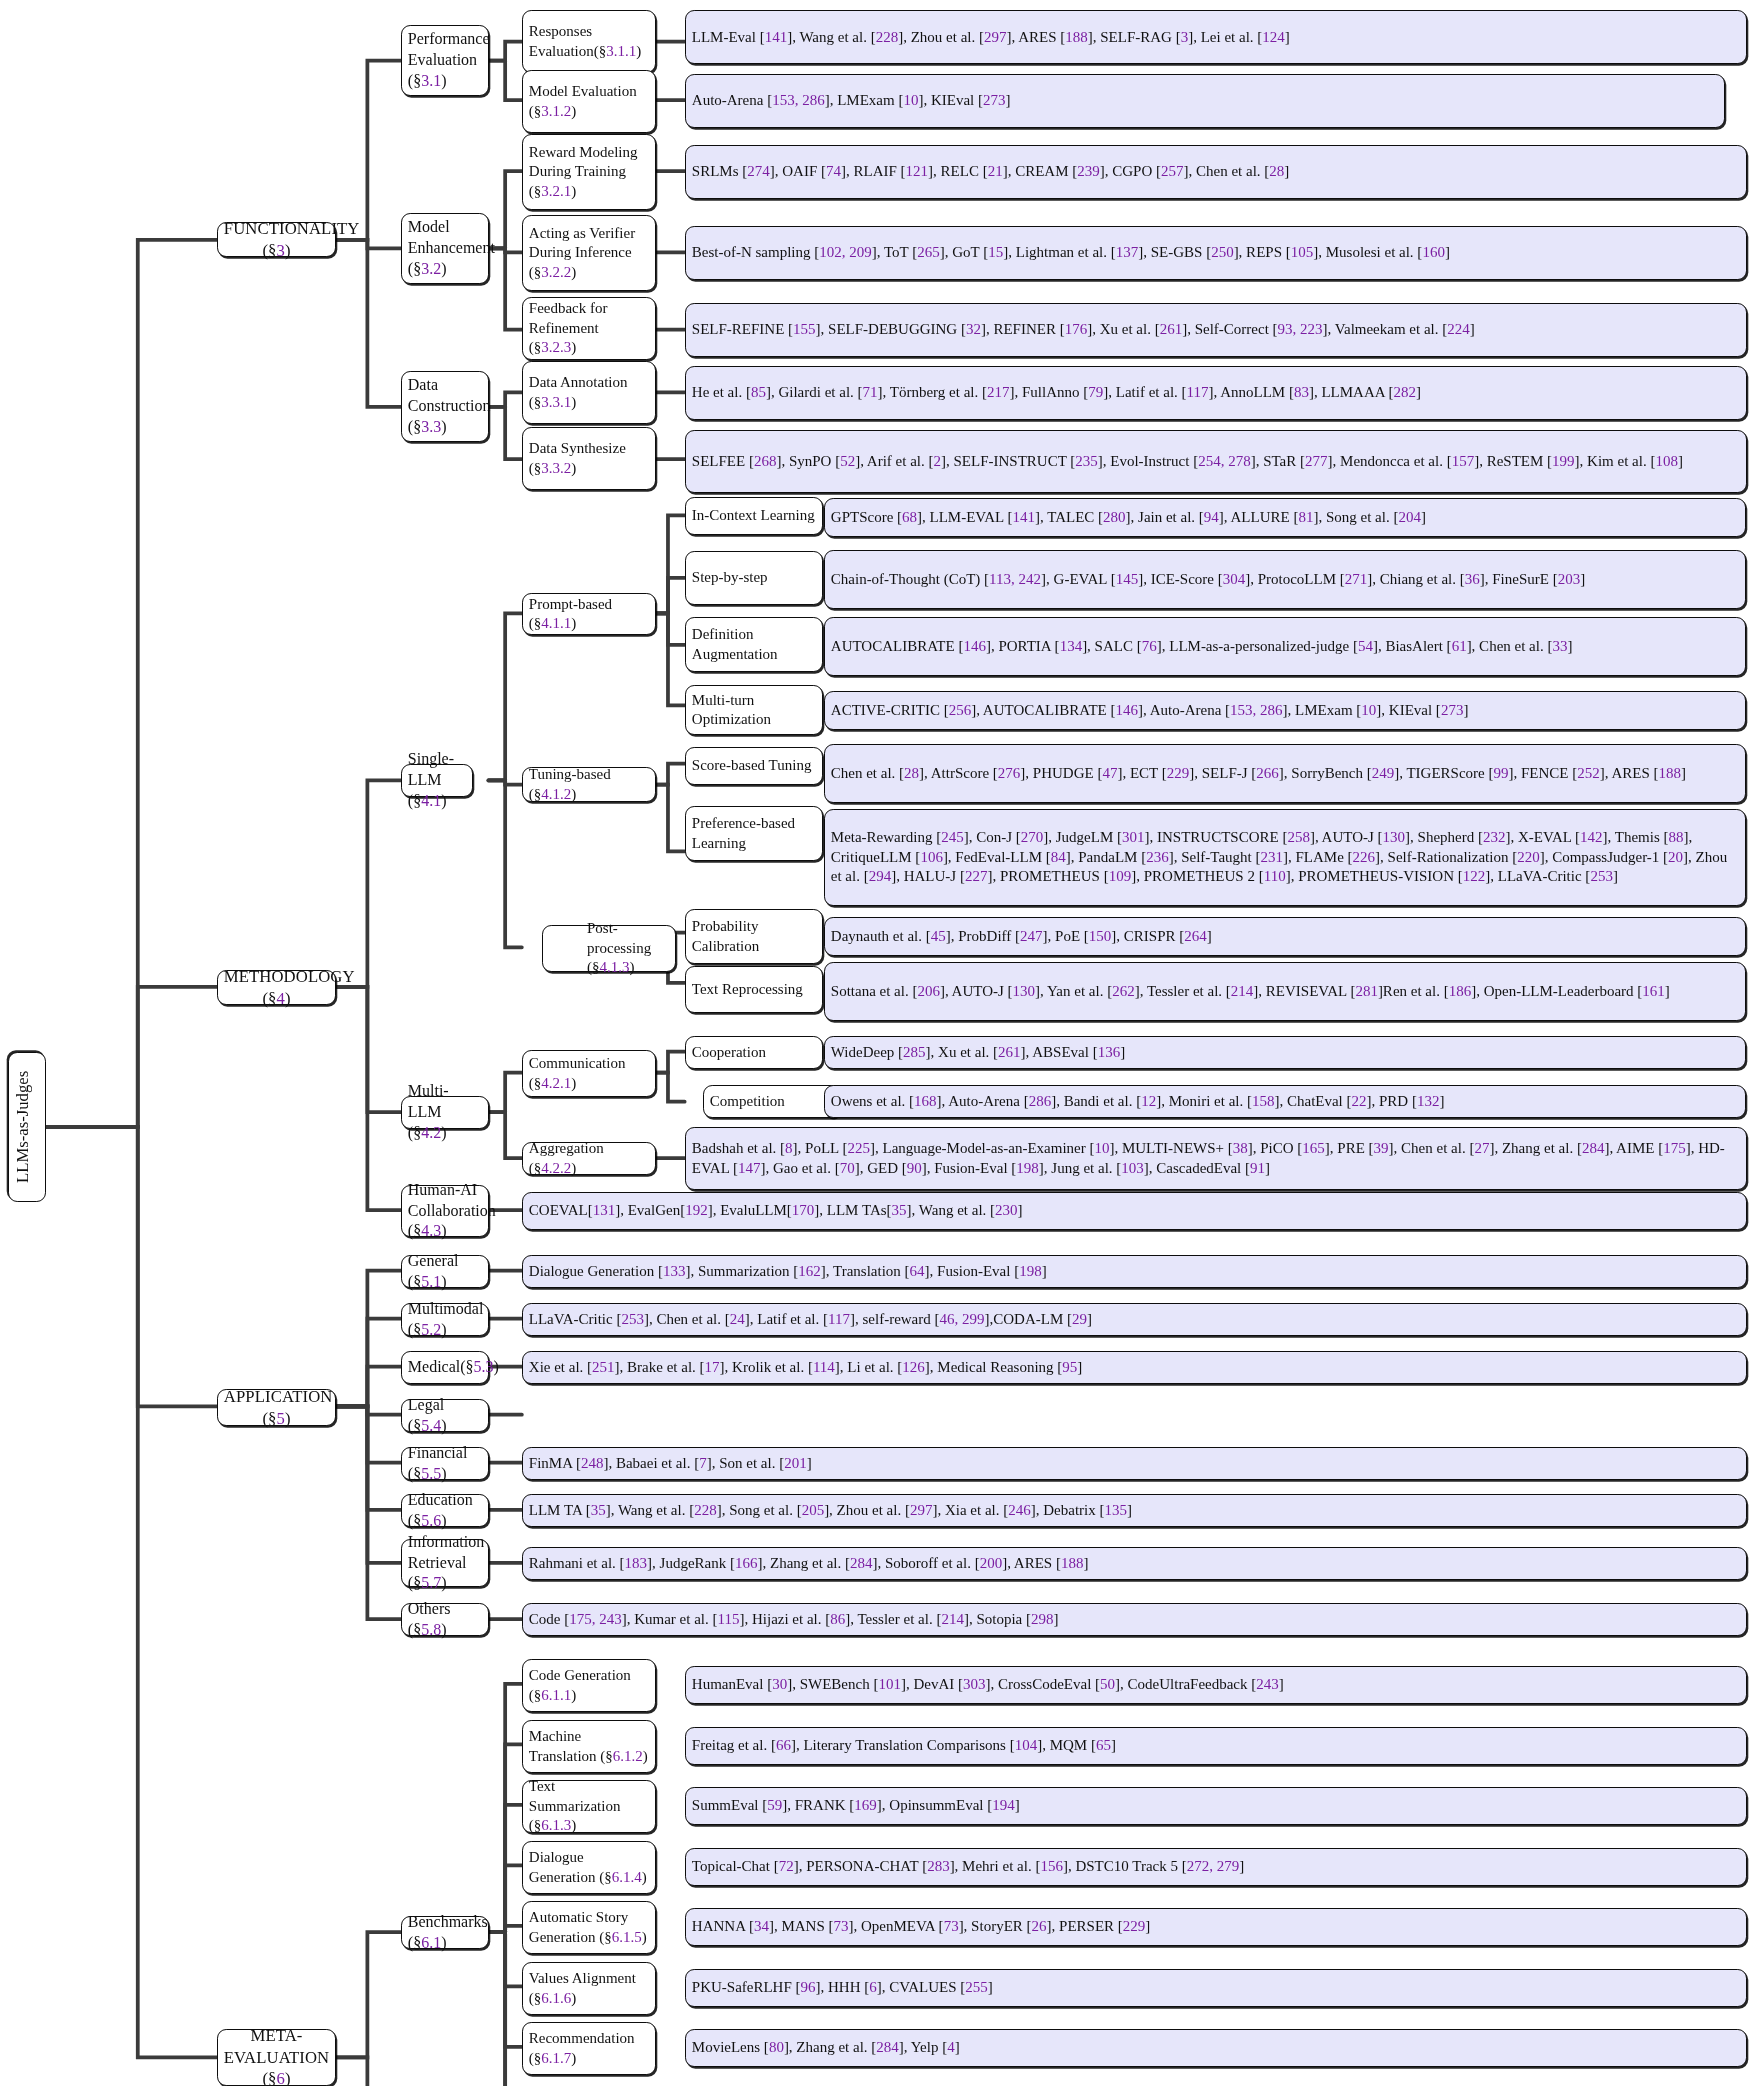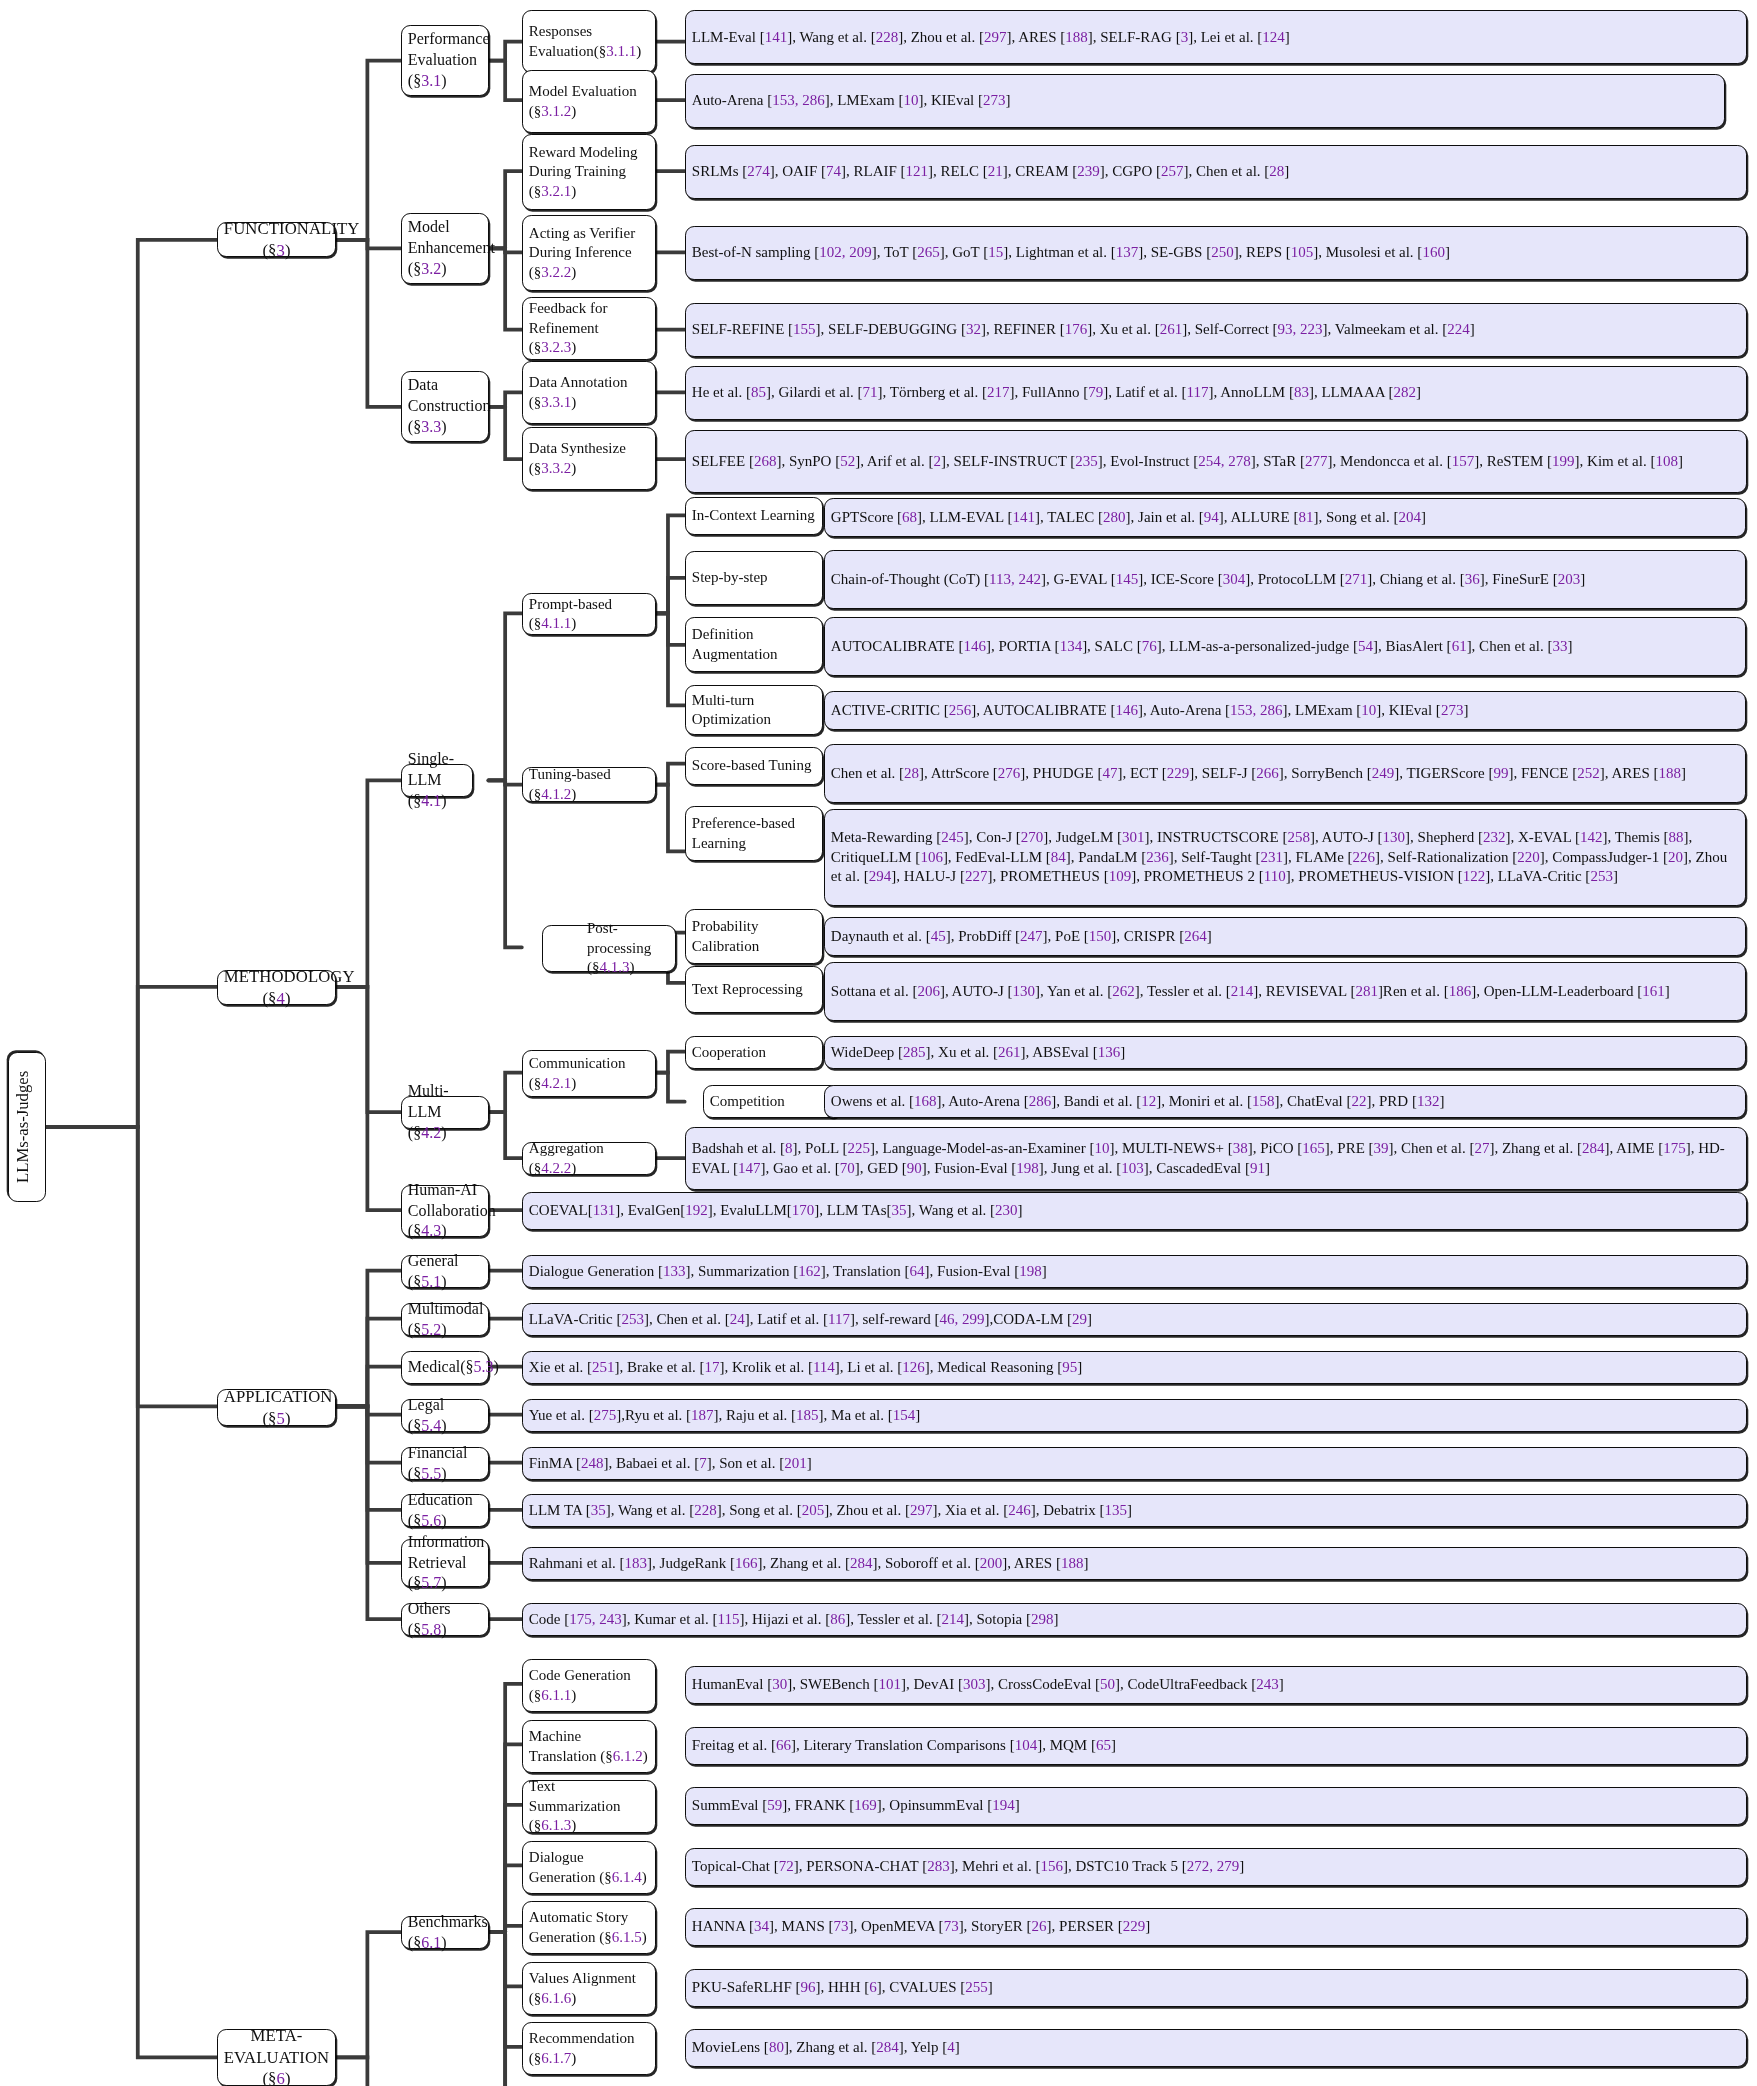--- a/index.html
+++ b/index.html
@@ -318,23 +318,20 @@
   <div class="node lvl2" style="left:401px;top:1351px;width:88px;height:33px;">
     <span class="t">Medical(§<span class="sec">5.3</span>)</span>
   </div>
   <div class="node leaf" style="left:522px;top:1351px;width:1225px;height:33px;">
     <span class="t">Xie et al. [<span class="cite">251</span>], Brake et al. [<span class="cite">17</span>], Krolik et al. [<span class="cite">114</span>], Li et al. [<span class="cite">126</span>], Medical Reasoning [<span class="cite">95</span>]</span>
   </div>
 
   <div class="node lvl2" style="left:401px;top:1399px;width:88px;height:33px;">
     <span class="t">Legal (§<span class="sec">5.4</span>)</span>
   </div>
-  <div class="node leaf" style="left:522px;top:1399px;width:1225px;height:33px;">
-    <span class="t">Yue et al. [<span class="cite">275</span>],Ryu et al. [<span class="cite">187</span>], Raju et al. [<span class="cite">185</span>], Ma et al. [<span class="cite">154</span>]</span>
-  </div>
 
   <div class="node lvl2" style="left:401px;top:1447px;width:88px;height:33px;">
     <span class="t">Financial (§<span class="sec">5.5</span>)</span>
   </div>
   <div class="node leaf" style="left:522px;top:1447px;width:1225px;height:33px;">
     <span class="t">FinMA [<span class="cite">248</span>], Babaei et al. [<span class="cite">7</span>], Son et al. [<span class="cite">201</span>]</span>
   </div>
 
   <div class="node lvl2" style="left:401px;top:1494px;width:88px;height:33px;">
     <span class="t">Education (§<span class="sec">5.6</span>)</span>

